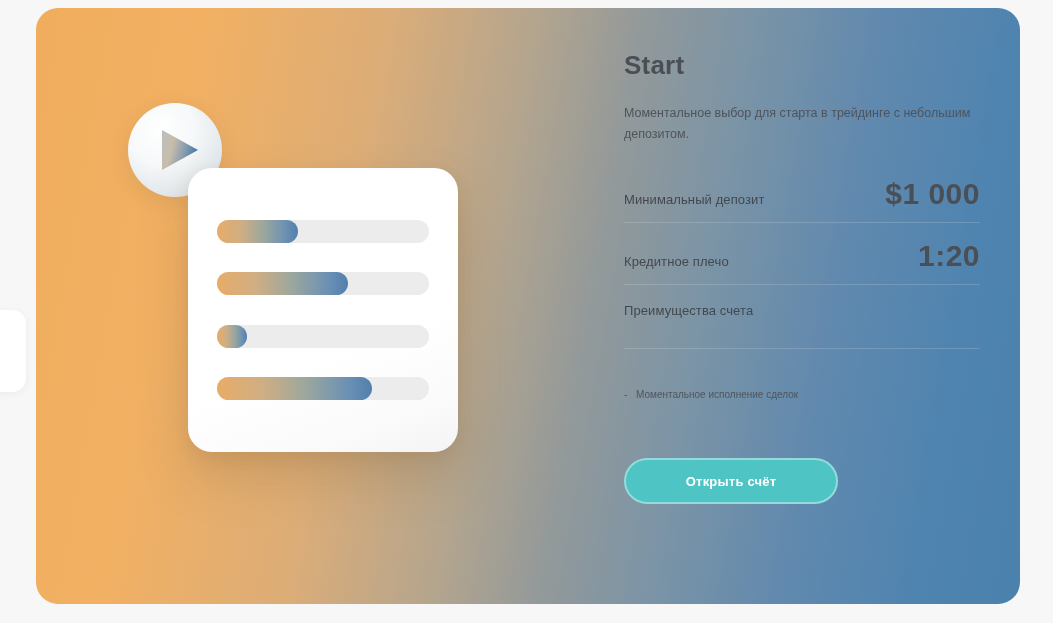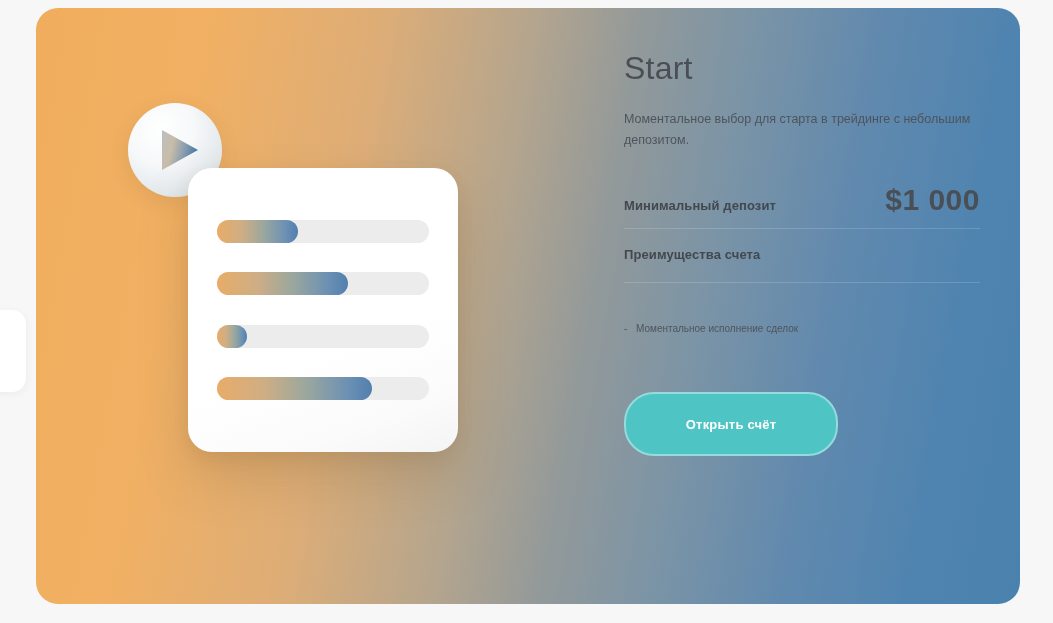--- a/index.html
+++ b/index.html
@@ -109,22 +109,22 @@
   }
 
   
   .panel {
     position: absolute;
     left: 588px;
     top: 42px;
     width: 356px;
   }
   .panel-title {
-    font-size: 32px;
-    font-weight: 400;
+    font-size: 26px;
+    font-weight: 700;
     color: #4a4f56;
     margin: 0 0 22px 0;
     letter-spacing: 0.2px;
   }
   .panel-desc {
     font-size: 12.5px;
     line-height: 21px;
     color: #4e545c;
     margin: 0 0 34px 0;
     width: 352px;
@@ -134,33 +134,33 @@
     display: flex;
     align-items: baseline;
     justify-content: space-between;
     border-bottom: 1px solid rgba(255,255,255,0.16);
     padding: 0 0 13px 0;
     margin-bottom: 18px;
     min-height: 30px;
   }
   .spec-label {
     font-size: 13px;
-    font-weight: 700;
+    font-weight: 400;
     color: #43484f;
     letter-spacing: 0.1px;
   }
   .spec-value {
     font-size: 30px;
     font-weight: 700;
     color: #4a4f56;
     letter-spacing: 0.5px;
     line-height: 1;
   }
   .spec-row.heading {
-    padding-bottom: 5px;
+    padding-bottom: 15px;
     margin-bottom: 16px;
   }
 
   .benefits {
     list-style: none;
     margin: 0 0 30px 0;
     padding: 0;
   }
   .benefits li {
     position: relative;
@@ -176,21 +176,21 @@
     position: absolute;
     left: 0;
     top: 0;
   }
 
   .cta {
     display: inline-flex;
     align-items: center;
     justify-content: center;
     width: 214px;
-    height: 64px;
+    height: 46px;
     border-radius: 30px;
     background: #4ec4c4;
     border: 2px solid #93dcdb;
     color: #ffffff;
     font-size: 13px;
     font-weight: 700;
     letter-spacing: 0.2px;
     margin-top: 24px;
     cursor: pointer;
     box-sizing: border-box;
@@ -240,20 +240,24 @@
 
     <h1 class="panel-title">Start</h1>
 
     <p class="panel-desc">Моментальное выбор для старта в трейдинге с небольшим депозитом.</p>
 
     <div class="spec-row">
       <span class="spec-label">Минимальный депозит</span>
       <span class="spec-value">$1 000</span>
     </div>
 
+    <div class="spec-row">
+      <span class="spec-label">Кредитное плечо</span>
+      <span class="spec-value">1:20</span>
+    </div>
 
     <div class="spec-row heading">
       <span class="spec-label">Преимущества счета</span>
       <span class="spec-value"></span>
     </div>
 
     <ul class="benefits">
       <li>Моментальное исполнение сделок</li>
     </ul>
 

